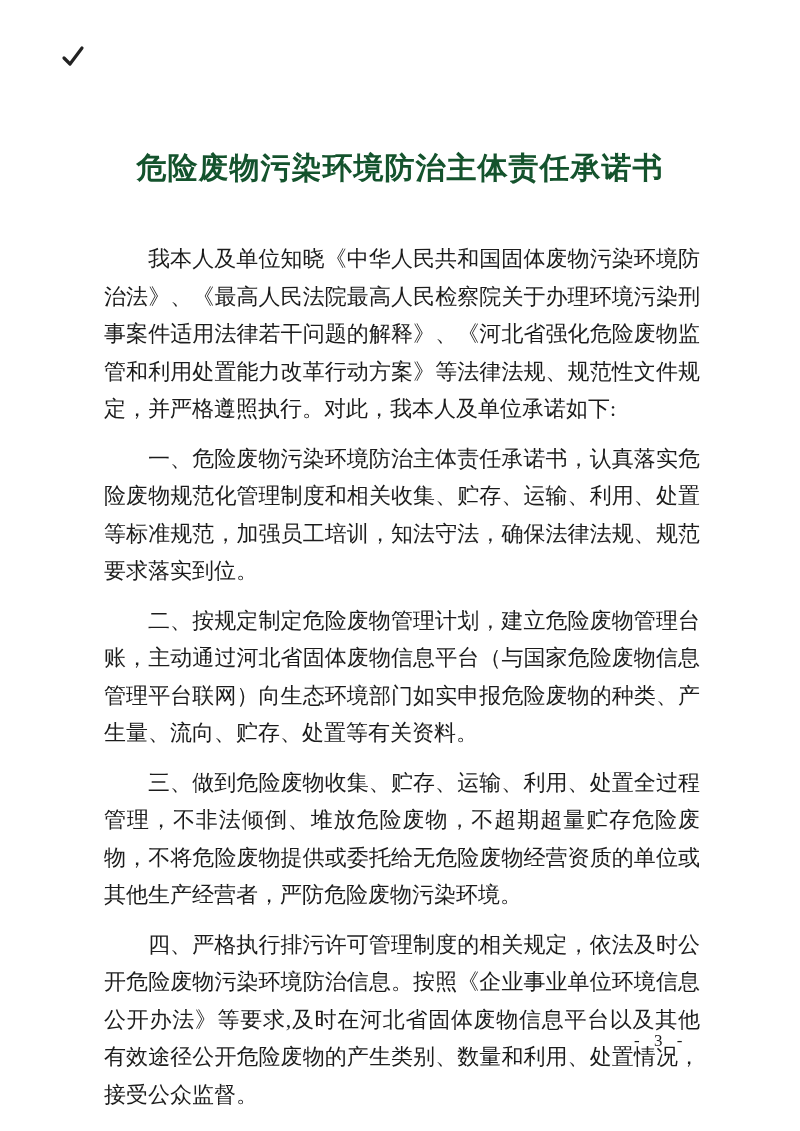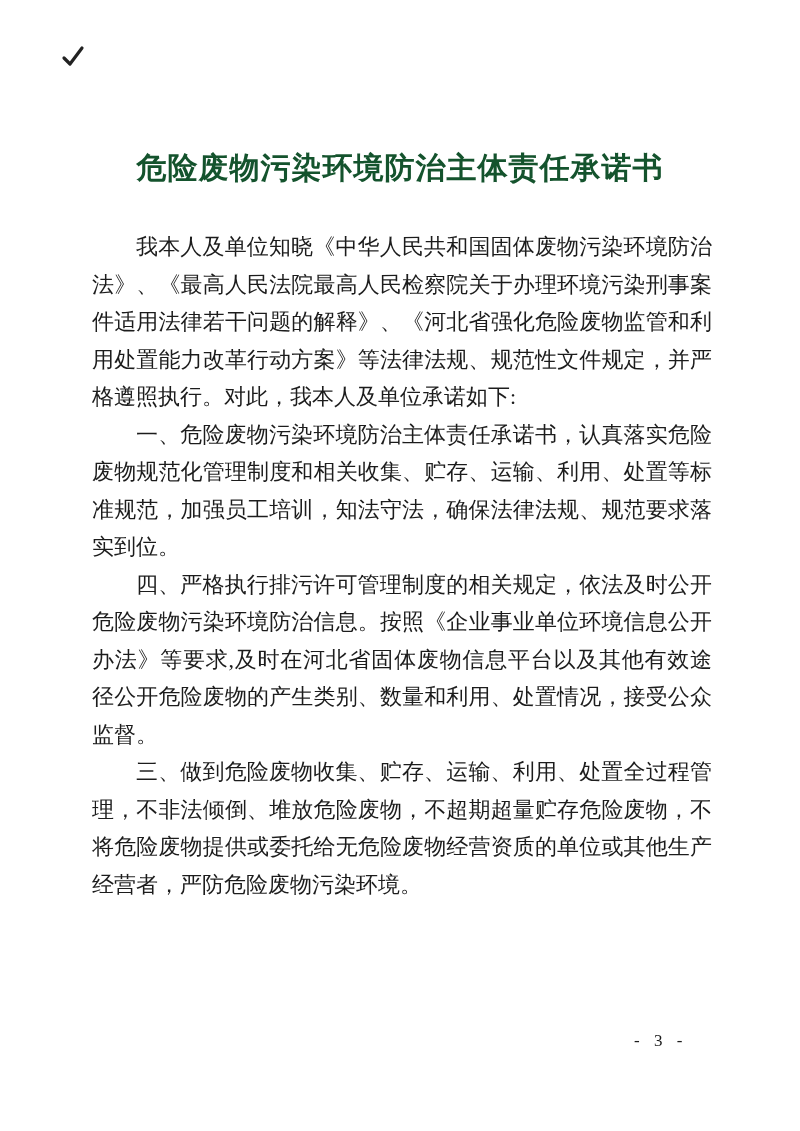--- a/index.html
+++ b/index.html
@@ -40,21 +40,21 @@
     left: 92px;
     top: 228px;
     width: 620px;
     font-size: 22px;
     line-height: 37.5px;
     text-align: justify;
     text-justify: inter-ideograph;
     color: #1c1c1c;
   }
   .doc-body p {
-    margin: 0;
+    margin: 12px;
     padding: 0;
     text-indent: 2em;
     word-break: break-all;
   }
   .page-number {
     position: absolute;
     left: 634px;
     top: 1031px;
     font-size: 17px;
     letter-spacing: 5px;
@@ -69,19 +69,20 @@
 
   <svg class="ink-mark" viewBox="0 0 26 26" xmlns="http://www.w3.org/2000/svg">
     <path d="M4 14 L10 20 L22 4" fill="none" stroke="#222222" stroke-width="3.2" stroke-linecap="round" stroke-linejoin="round"></path>
   </svg>
 
   <div class="doc-title">危险废物污染环境防治主体责任承诺书</div>
 
   <div class="doc-body">
     <p>我本人及单位知晓《中华人民共和国固体废物污染环境防治法》、《最高人民法院最高人民检察院关于办理环境污染刑事案件适用法律若干问题的解释》、《河北省强化危险废物监管和利用处置能力改革行动方案》等法律法规、规范性文件规定，并严格遵照执行。对此，我本人及单位承诺如下:</p>
     <p>一、危险废物污染环境防治主体责任承诺书，认真落实危险废物规范化管理制度和相关收集、贮存、运输、利用、处置等标准规范，加强员工培训，知法守法，确保法律法规、规范要求落实到位。</p>
+    <p>二、按规定制定危险废物管理计划，建立危险废物管理台账，主动通过河北省固体废物信息平台（与国家危险废物信息管理平台联网）向生态环境部门如实申报危险废物的种类、产生量、流向、贮存、处置等有关资料。</p>
+    <p>三、做到危险废物收集、贮存、运输、利用、处置全过程管理，不非法倾倒、堆放危险废物，不超期超量贮存危险废物，不将危险废物提供或委托给无危险废物经营资质的单位或其他生产经营者，严防危险废物污染环境。</p>
     <p>四、严格执行排污许可管理制度的相关规定，依法及时公开危险废物污染环境防治信息。按照《企业事业单位环境信息公开办法》等要求,及时在河北省固体废物信息平台以及其他有效途径公开危险废物的产生类别、数量和利用、处置情况，接受公众监督。</p>
-    <p>三、做到危险废物收集、贮存、运输、利用、处置全过程管理，不非法倾倒、堆放危险废物，不超期超量贮存危险废物，不将危险废物提供或委托给无危险废物经营资质的单位或其他生产经营者，严防危险废物污染环境。</p>
   </div>
 
   <div class="page-number">- 3 -</div>
 
 </div>
 
 </body></html>

